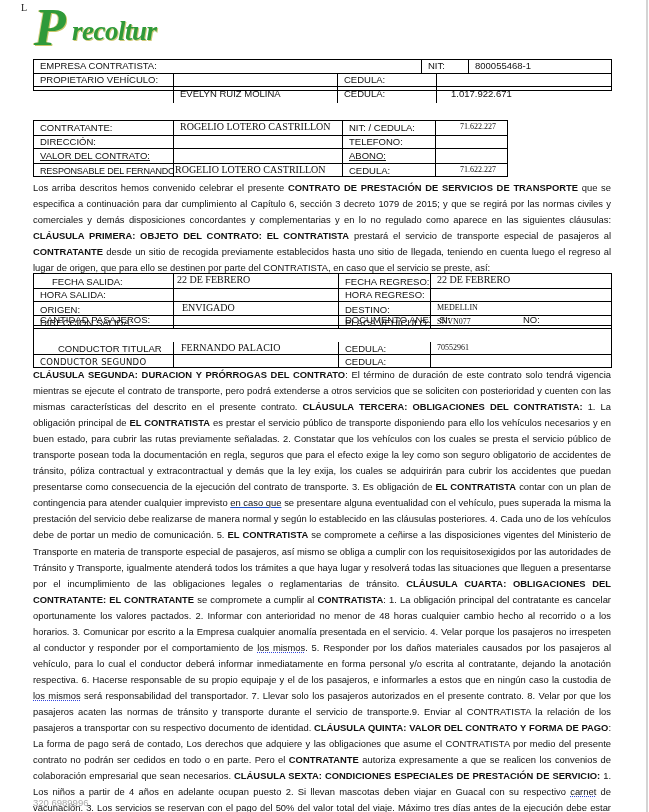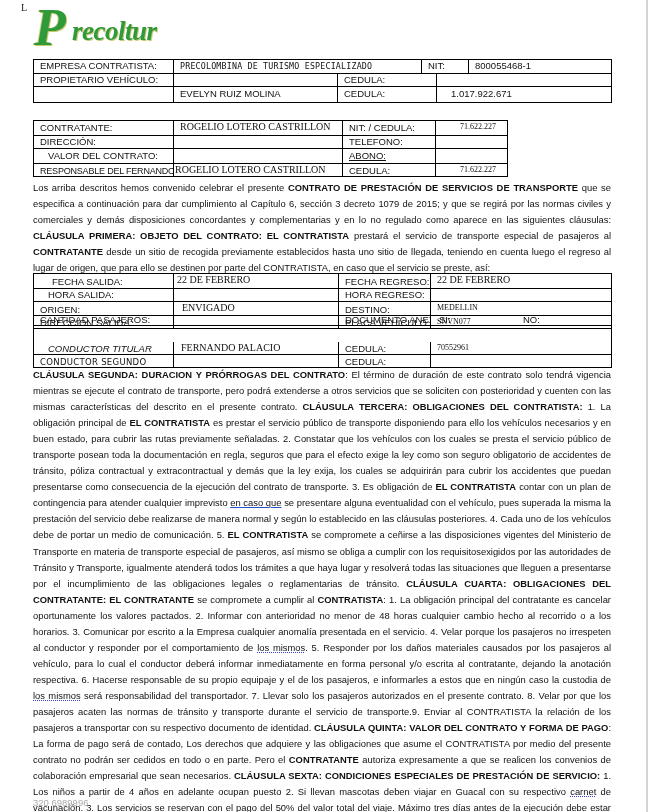--- a/index.html
+++ b/index.html
@@ -40,24 +40,23 @@
 <body>
 
 <div class="right-rule"></div>
 <div class="corner-mark">L</div>
 
 <div class="logo">
   <span class="logo-p">P</span>
   <span class="logo-rest">recoltur</span>
 </div>
 
-<div class="box" style="left:33px; top:59px; width:579px; height:44px;">
+<div class="box" style="left:33px; top:59px; width:579px; height:32px;">
   <div class="row" style="top:0; height:14px;">
     <div class="cell" style="left:0; width:139px;">EMPRESA CONTRATISTA:</div>
-    <div class="cell bl mono" style="left:139px; width:248px;">PRECOLOMBINA DE TURISMO ESPECIALIZADO</div>
     <div class="cell bl" style="left:387px; width:47px;">NIT:</div>
     <div class="cell bl" style="left:434px; right:0;">800055468-1</div>
   </div>
   <div class="row" style="top:14px; height:13px;text-decoration:underline;">
     <div class="cell" style="left:0; width:139px;">PROPIETARIO VEHÍCULO:</div>
     <div class="cell bl" style="left:139px; width:164px;"></div>
     <div class="cell bl" style="left:303px; width:99px;">CEDULA:</div>
     <div class="cell bl" style="left:402px; right:0;"></div>
   </div>
   <div class="row last" style="top:27px; height:16px;">
@@ -75,21 +74,21 @@
     <div class="cell bl" style="left:308px; width:93px; padding-top:1px;">NIT: / CEDULA:</div>
     <div class="cell bl serif" style="left:401px; right:0; padding-left:24px; font-size:8px;">71.622.227</div>
   </div>
   <div class="row" style="top:15px; height:13px;">
     <div class="cell" style="left:0; width:139px;">DIRECCIÓN:</div>
     <div class="cell bl" style="left:139px; width:169px;"></div>
     <div class="cell bl" style="left:308px; width:93px;">TELEFONO:</div>
     <div class="cell bl" style="left:401px; right:0;"></div>
   </div>
   <div class="row" style="top:28px; height:15px;">
-    <div class="cell" style="left:8px; width:139px; padding-top:1px;">VALOR DEL CONTRATO:</div>
+    <div class="cell" style="left:0; width:139px; padding-top:1px;text-decoration:underline;">VALOR DEL CONTRATO:</div>
     <div class="cell bl" style="left:139px; width:169px;"></div>
     <div class="cell bl" style="left:308px; width:93px; padding-top:1px;text-decoration:underline;">ABONO:</div>
     <div class="cell bl" style="left:401px; right:0;"></div>
   </div>
   <div class="row last" style="top:43px; height:13px;">
     <div class="cell" style="left:0; width:139px; padding-top:1px; font-size:9px; letter-spacing:-0.2px;">RESPONSABLE DEL FERNANDO:</div>
     <div class="cell bl serif" style="left:139px; width:169px; padding-left:1px;">ROGELIO LOTERO CASTRILLON</div>
     <div class="cell bl" style="left:308px; width:93px; padding-top:1px;">CEDULA:</div>
     <div class="cell bl serif" style="left:401px; right:0; padding-left:24px; font-size:8px;">71.622.227</div>
   </div>
@@ -100,21 +99,21 @@
 </div>
 
 <div class="box" style="left:33px; top:273px; width:579px; height:95px;">
   <div class="row" style="top:0; height:15px;">
     <div class="cell" style="left:12px; width:139px; padding-top:2px;">FECHA SALIDA:</div>
     <div class="cell bl serif" style="left:139px; width:165px; padding-left:3px;">22 DE FEBRERO</div>
     <div class="cell bl" style="left:304px; width:92px; padding-top:2px;">FECHA REGRESO:</div>
     <div class="cell bl serif" style="left:396px; right:0;">22 DE FEBRERO</div>
   </div>
   <div class="row" style="top:15px; height:13px;">
-    <div class="cell" style="left:8px; width:139px;">HORA SALIDA:</div>
+    <div class="cell" style="left:0; width:139px;">HORA SALIDA:</div>
     <div class="cell bl" style="left:139px; width:165px;"></div>
     <div class="cell bl" style="left:304px; width:92px;">HORA REGRESO:</div>
     <div class="cell bl" style="left:396px; right:0;"></div>
   </div>
   <div class="row" style="top:28px; height:14px;">
     <div class="cell" style="left:0; width:139px; padding-top:2px;">ORIGEN:</div>
     <div class="cell bl serif" style="left:139px; width:165px; padding-left:8px;">ENVIGADO</div>
     <div class="cell bl" style="left:304px; width:92px; padding-top:2px;">DESTINO:</div>
     <div class="cell bl serif" style="left:396px; right:0; font-size:8px;">MEDELLIN</div>
   </div>
@@ -127,21 +126,21 @@
   <div class="row" style="top:39px; height:13px;">
     <div class="cell" style="left:0; width:139px; padding-top:1px;">CANTIDAD PASAJEROS:</div>
     <div class="cell bl" style="left:139px; width:165px;"></div>
     <div class="cell bl" style="left:304px; width:92px; padding-top:1px;">DOCUMENTO ANEXO</div>
     <div class="cell bl" style="left:396px; right:0; padding-top:1px;">
       <span style="position:absolute; left:8px;">SI:</span>
       <span style="position:absolute; left:92px;">NO:</span>
     </div>
   </div>
   <div class="row" style="top:68px; height:13px;">
-    <div class="cell" style="left:8px; width:139px; padding-top:1px;font-style:italic;">CONDUCTOR TITULAR</div>
+    <div class="cell" style="left:18px; width:139px; padding-top:1px;">CONDUCTOR TITULAR</div>
     <div class="cell bl serif" style="left:139px; width:165px; padding-left:7px;">FERNANDO PALACIO</div>
     <div class="cell bl" style="left:304px; width:92px; padding-top:1px;">CEDULA:</div>
     <div class="cell bl serif" style="left:396px; right:0; font-size:8px;">70552961</div>
   </div>
   <div class="row last" style="top:81px; height:13px;">
     <div class="cell mono" style="left:0; width:139px; padding-top:1px; font-family:'DejaVu Sans', sans-serif; font-size:8.5px; letter-spacing:0.3px;">CONDUCTOR SEGUNDO</div>
     <div class="cell bl" style="left:139px; width:165px;"></div>
     <div class="cell bl" style="left:304px; width:92px; padding-top:1px;">CEDULA:</div>
     <div class="cell bl" style="left:396px; right:0;"></div>
   </div>

